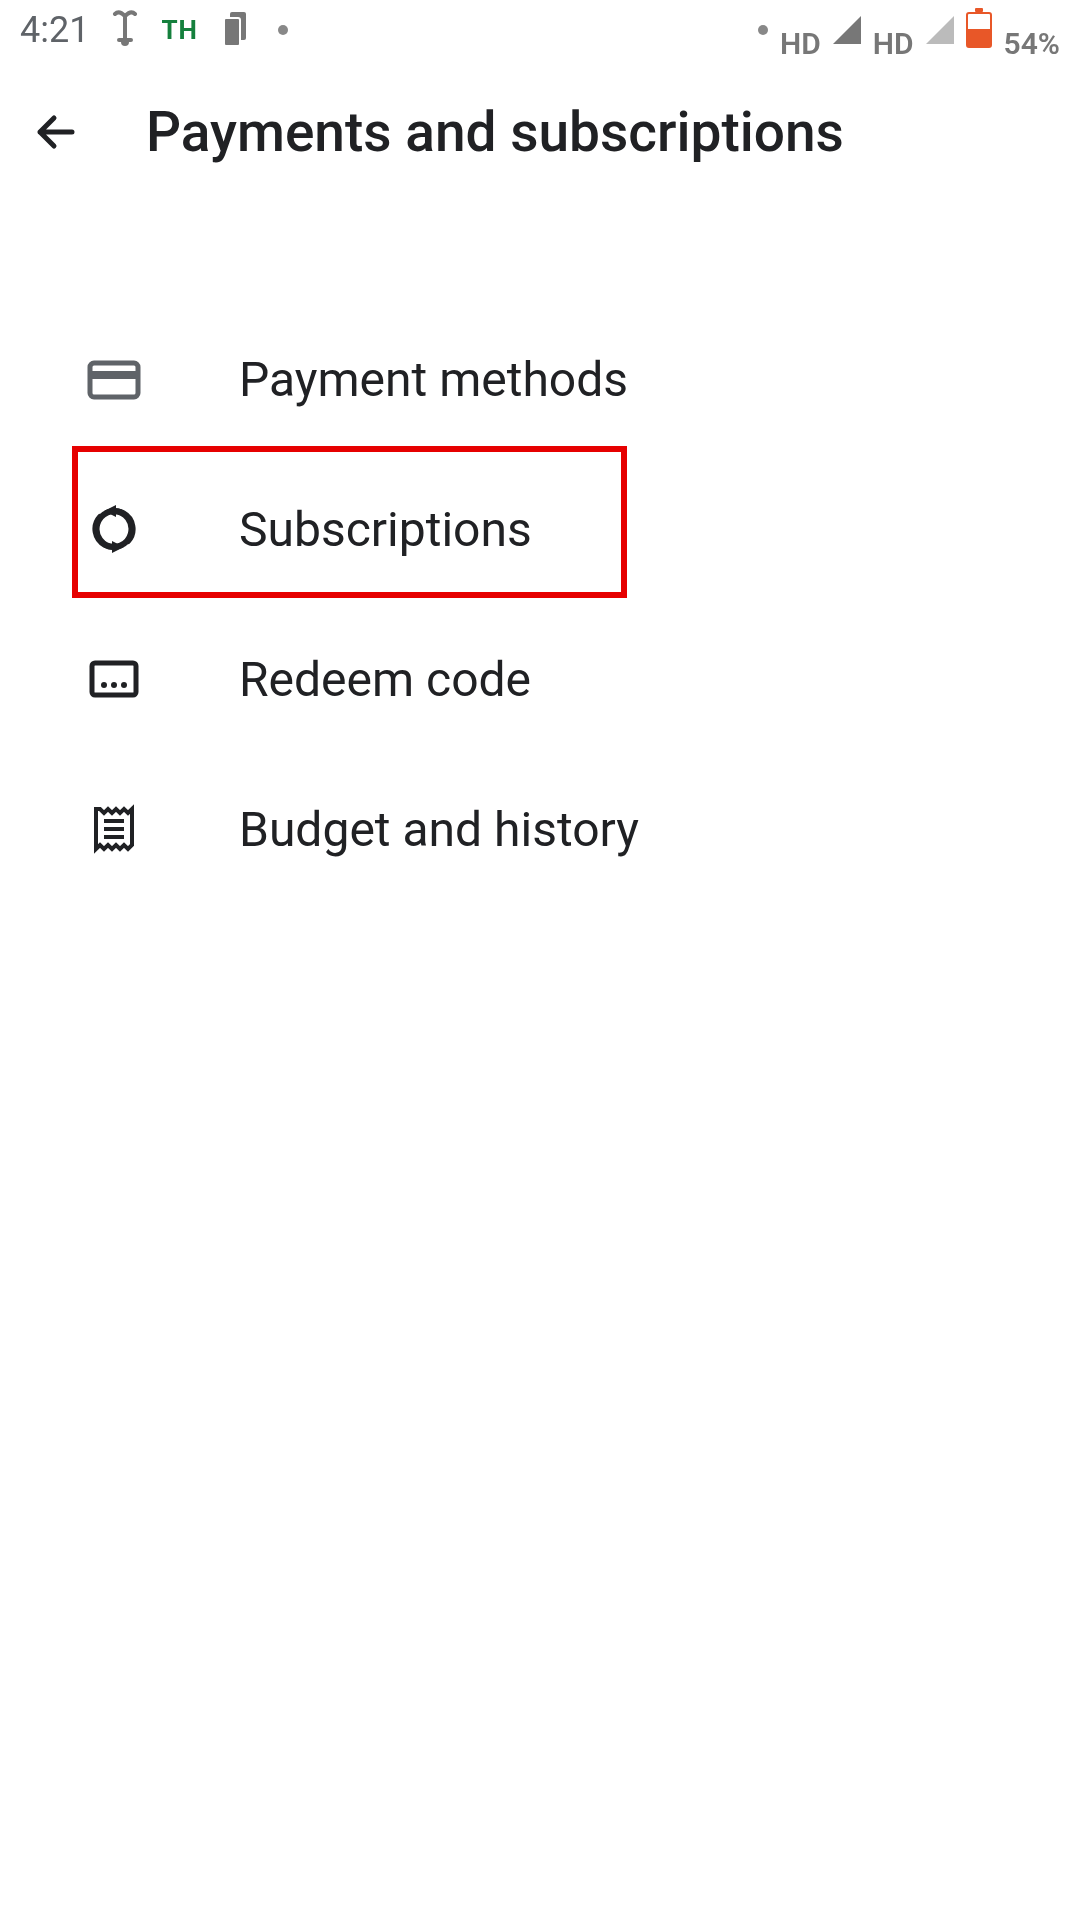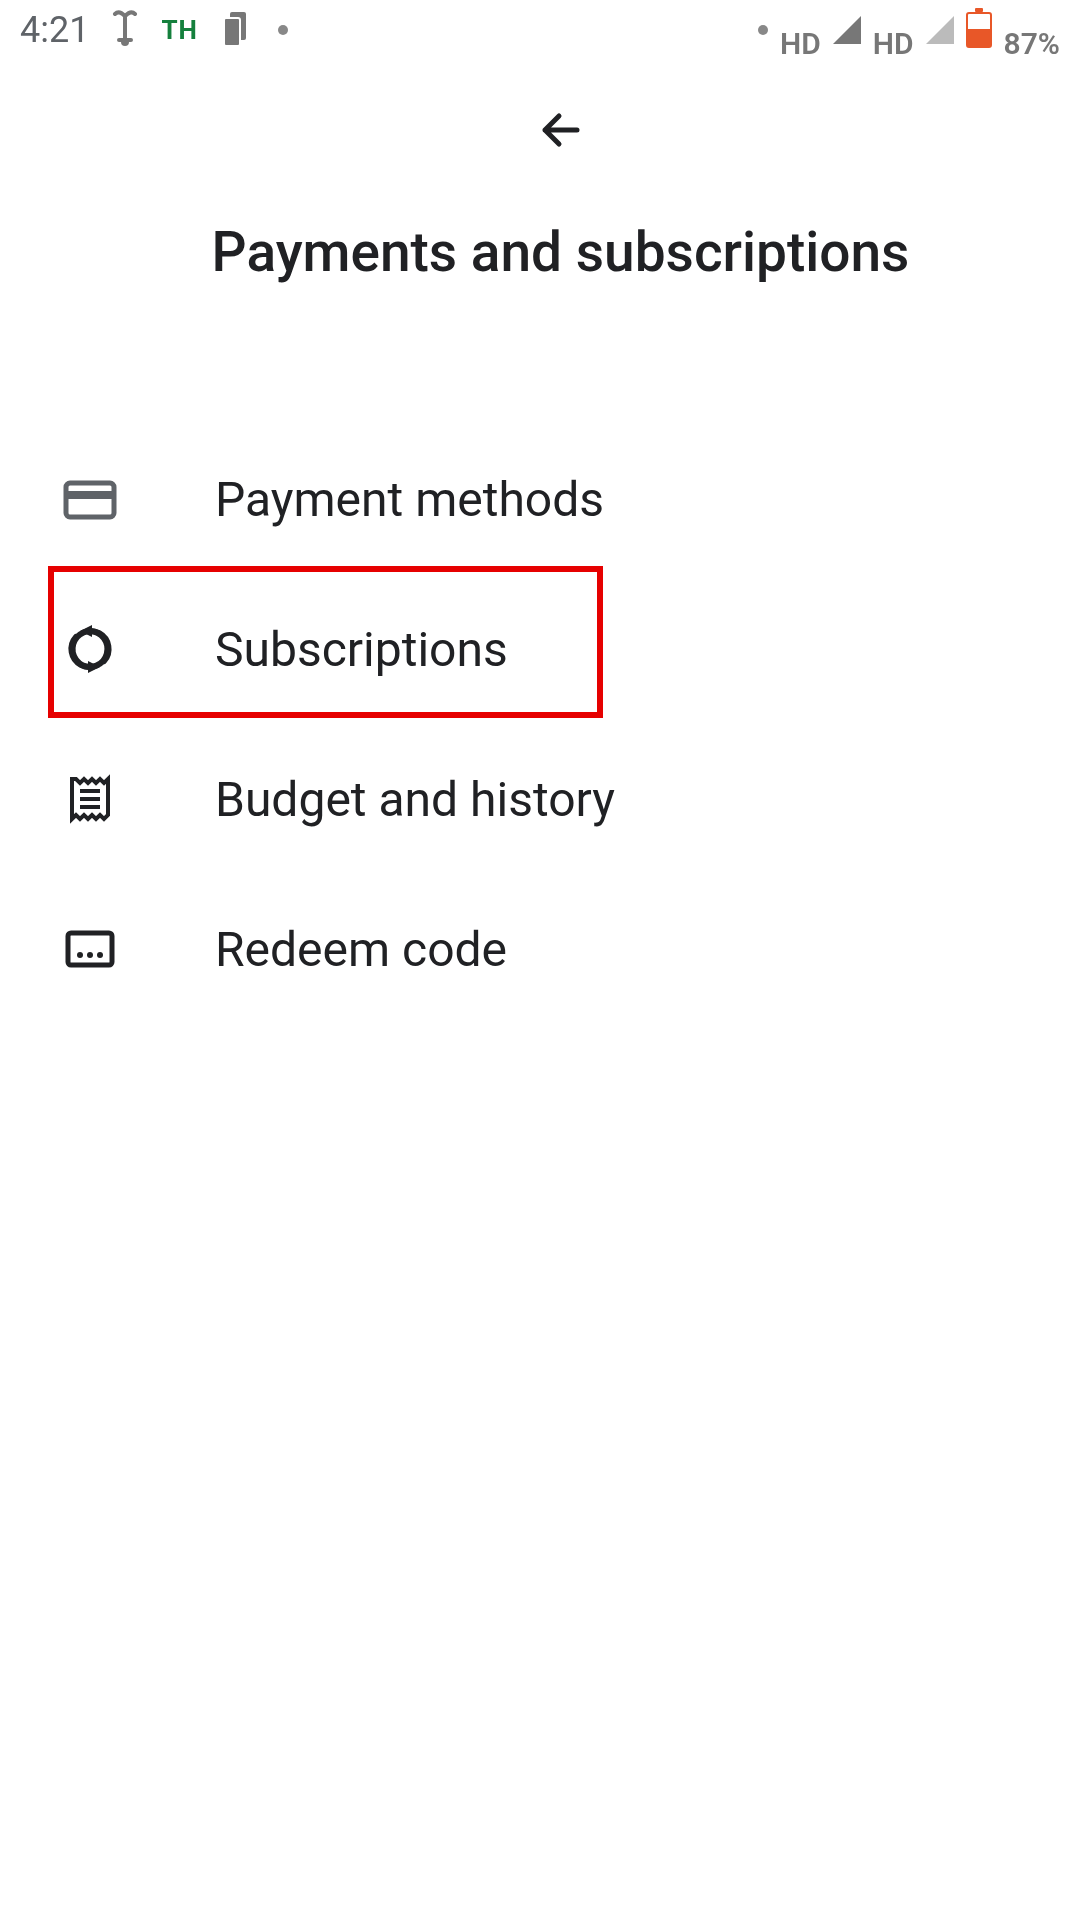--- a/index.html
+++ b/index.html
@@ -79,38 +79,38 @@
       border-radius: 1px;
     }
     .battery-fill {
       width: 100%;
       height: 54%;
       background: #e85728;
     }
     .header {
       display: flex;
       align-items: center;
-      padding: 40px 30px 40px 71px;
+      padding: 40px 30px 40px 26px;
       gap: 60px;
-      flex-direction: column;
     }
     .back-arrow {
       width: 60px;
       height: 60px;
       display: flex;
       align-items: center;
       justify-content: center;
     }
     .header-title {
       font-size: 55px;
       color: #202124;
       font-weight: 500;
     }
     .menu-list {
       padding-top: 100px;
+      padding-left: 24px;
     }
     .menu-item {
       display: flex;
       align-items: center;
       padding: 45px 0 45px 60px;
       gap: 95px;
       position: relative;
     }
     .menu-icon {
       width: 60px;
@@ -164,21 +164,21 @@
   </div>
   <div class="status-right">
     <span class="dot"></span>
     <span class="status-text">HD</span>
     <span class="signal-triangle"></span>
     <span class="status-text">HD</span>
     <span class="signal-triangle light"></span>
     <span class="battery-icon">
         <span class="battery-fill"></span>
       </span>
-    <span class="status-text">87%</span>
+    <span class="status-text">54%</span>
   </div>
 </div>
 
 <div class="header">
   <div class="back-arrow">
     <svg width="52" height="52" viewBox="0 0 52 52">
       <path d="M42 26 L10 26 M10 26 L24 12 M10 26 L24 40" stroke="#202124" stroke-width="5" fill="none" stroke-linecap="round" stroke-linejoin="round"></path>
     </svg>
   </div>
   <div class="header-title">Payments and subscriptions</div>
@@ -205,34 +205,34 @@
         <path d="M30 4 L30 16 L18 10 Z" fill="#202124"></path>
         <path d="M26 52 L26 40 L38 46 Z" fill="#202124"></path>
       </svg>
     </div>
     <div class="menu-label">Subscriptions</div>
   </div>
 
   <div class="menu-item">
     <div class="menu-icon">
       <svg width="56" height="56" viewBox="0 0 56 56">
+        <rect x="6" y="12" width="44" height="32" rx="3" fill="none" stroke="#202124" stroke-width="5"></rect>
+        <circle cx="18" cy="34" r="3" fill="#202124"></circle>
+        <circle cx="28" cy="34" r="3" fill="#202124"></circle>
+        <circle cx="38" cy="34" r="3" fill="#202124"></circle>
+      </svg>
+    </div>
+    <div class="menu-label">Redeem code</div>
+  </div>
+
+  <div class="menu-item">
+    <div class="menu-icon">
+      <svg width="56" height="56" viewBox="0 0 56 56">
         <path d="M10 8 L10 48 L14 44 L18 48 L22 44 L26 48 L30 44 L34 48 L38 44 L42 48 L46 44 L46 8 L42 12 L38 8 L34 12 L30 8 L26 12 L22 8 L18 12 L14 8 Z" fill="none" stroke="#202124" stroke-width="4"></path>
         <line x1="18" y1="20" x2="38" y2="20" stroke="#202124" stroke-width="4"></line>
         <line x1="18" y1="28" x2="38" y2="28" stroke="#202124" stroke-width="4"></line>
         <line x1="18" y1="36" x2="38" y2="36" stroke="#202124" stroke-width="4"></line>
       </svg>
     </div>
     <div class="menu-label">Budget and history</div>
   </div>
 
-  <div class="menu-item">
-    <div class="menu-icon">
-      <svg width="56" height="56" viewBox="0 0 56 56">
-        <rect x="6" y="12" width="44" height="32" rx="3" fill="none" stroke="#202124" stroke-width="5"></rect>
-        <circle cx="18" cy="34" r="3" fill="#202124"></circle>
-        <circle cx="28" cy="34" r="3" fill="#202124"></circle>
-        <circle cx="38" cy="34" r="3" fill="#202124"></circle>
-      </svg>
-    </div>
-    <div class="menu-label">Redeem code</div>
-  </div>
-
 </div>
 
 </body></html>

